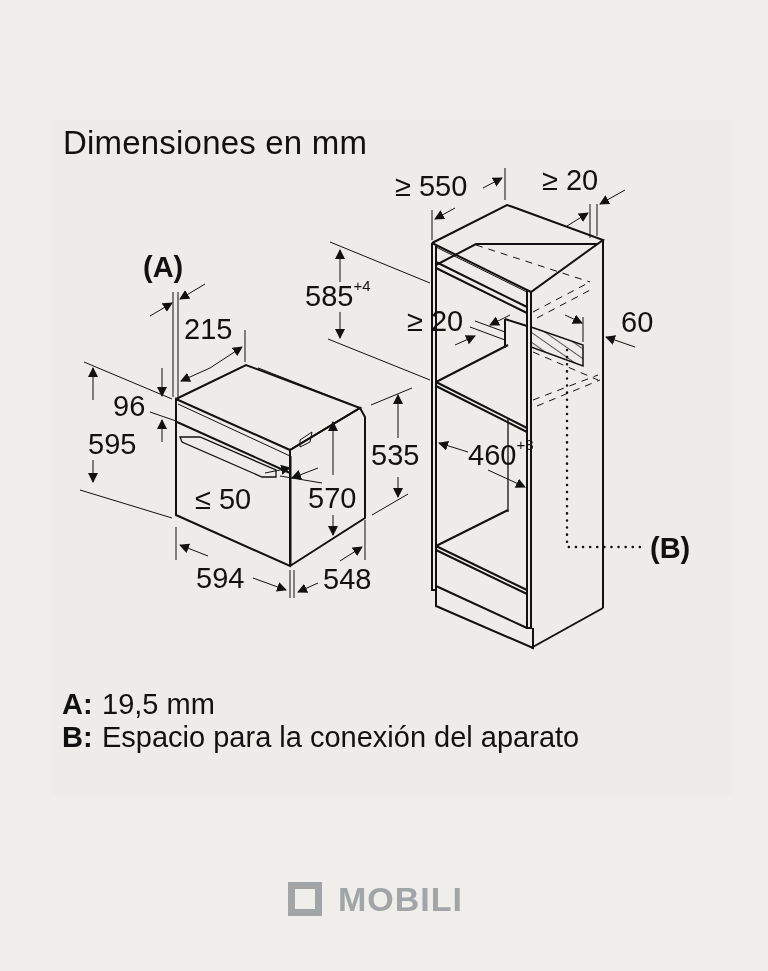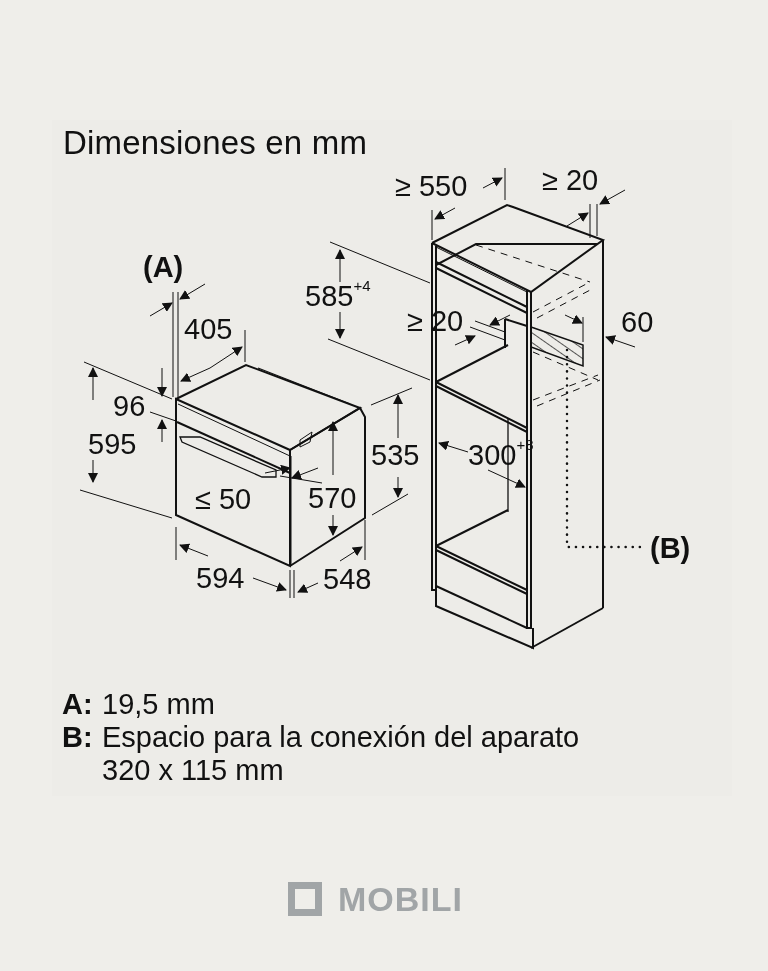--- a/index.html
+++ b/index.html
@@ -213,49 +213,48 @@
     <line x1="583" y1="317" x2="583" y2="342"></line>
     <line x1="565" y1="315" x2="582" y2="323" marker-end="url(#ah)"></line>
     <line x1="635" y1="347" x2="606" y2="337" marker-end="url(#ah)"></line>
 
     <line x1="468" y1="452" x2="439" y2="443" marker-end="url(#ah)"></line>
     <line x1="488" y1="470" x2="525" y2="487" marker-end="url(#ah)"></line>
   </g>
 </svg>
 
 <div class="lbl bold" style="left:143px;top:253px;">(A)</div>
-<div class="lbl" style="left:184px;top:315px;">405</div>
+<div class="lbl" style="left:184px;top:315px;">215</div>
 <div class="lbl" style="left:113px;top:392px;">96</div>
 <div class="lbl" style="left:65px;top:430px;margin-left:23px;">595</div>
 <div class="lbl" style="left:195px;top:485px;">≤ 50</div>
 <div class="lbl" style="left:308px;top:484px;">570</div>
 <div class="lbl" style="left:196px;top:564px;">594</div>
 <div class="lbl" style="left:323px;top:565px;">548</div>
 <div class="lbl" style="left:371px;top:441px;">535</div>
 
 <div class="lbl" style="left:395px;top:172px;">≥ 550</div>
 <div class="lbl" style="left:542px;top:166px;">≥ 20</div>
 <div class="lbl" style="left:305px;top:282px;">
   <span>585</span><sup>+4</sup>
 </div>
 <div class="lbl" style="left:407px;top:307px;">≥ 20</div>
 <div class="lbl" style="left:621px;top:308px;">60</div>
 <div class="lbl" style="left:468px;top:441px;">
-  <span>300</span><sup>+8</sup>
+  <span>460</span><sup>+8</sup>
 </div>
 <div class="lbl bold" style="left:650px;top:534px;">(B)</div>
 
 <div class="legend">
   <div class="row">
     <span class="key">A:</span>
     <span>19,5 mm</span>
   </div>
   <div class="row">
     <span class="key">B:</span>
     <span>Espacio para la conexión del aparato</span>
   </div>
-  <div class="indent">320 x 115 mm</div>
 </div>
 
 <div class="logo">
   <div class="square"></div>
   <div class="word">MOBILI</div>
 </div>
 
 </body></html>

